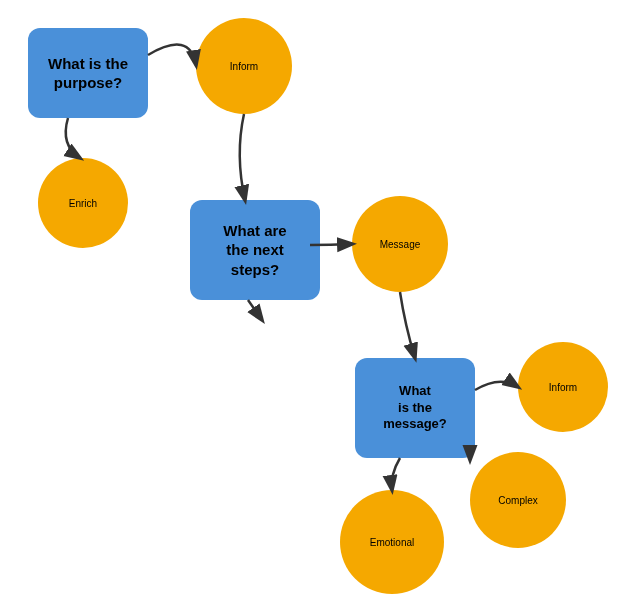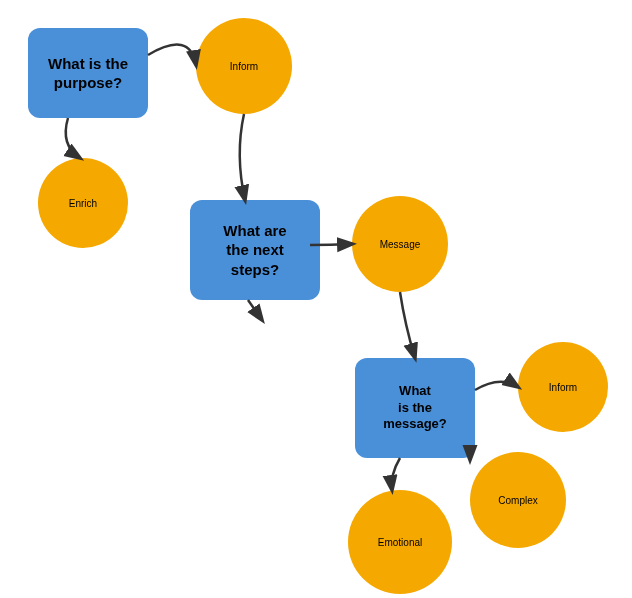--- a/index.html
+++ b/index.html
@@ -85,21 +85,21 @@
 
 
   <div class="yellow-circle" style="left:518px; top:342px; width:90px; height:90px;">
     <span>Inform</span>
   </div>
 
   <div class="yellow-circle" style="left:470px; top:452px; width:96px; height:96px;">
     <span>Complex</span>
   </div>
 
-  <div class="yellow-circle" style="left:348px; top:490px; width:104px; height:104px;">
+  <div class="yellow-circle" style="left:340px; top:490px; width:104px; height:104px;">
     <span>Emotional</span>
   </div>
 
   <svg class="arrows">
     <defs>
       <marker id="arrow" markerWidth="8" markerHeight="8" refX="6" refY="3" orient="auto">
         <path d="M0,0 L0,6 L8,3 z" fill="#333"></path>
       </marker>
     </defs>
 

